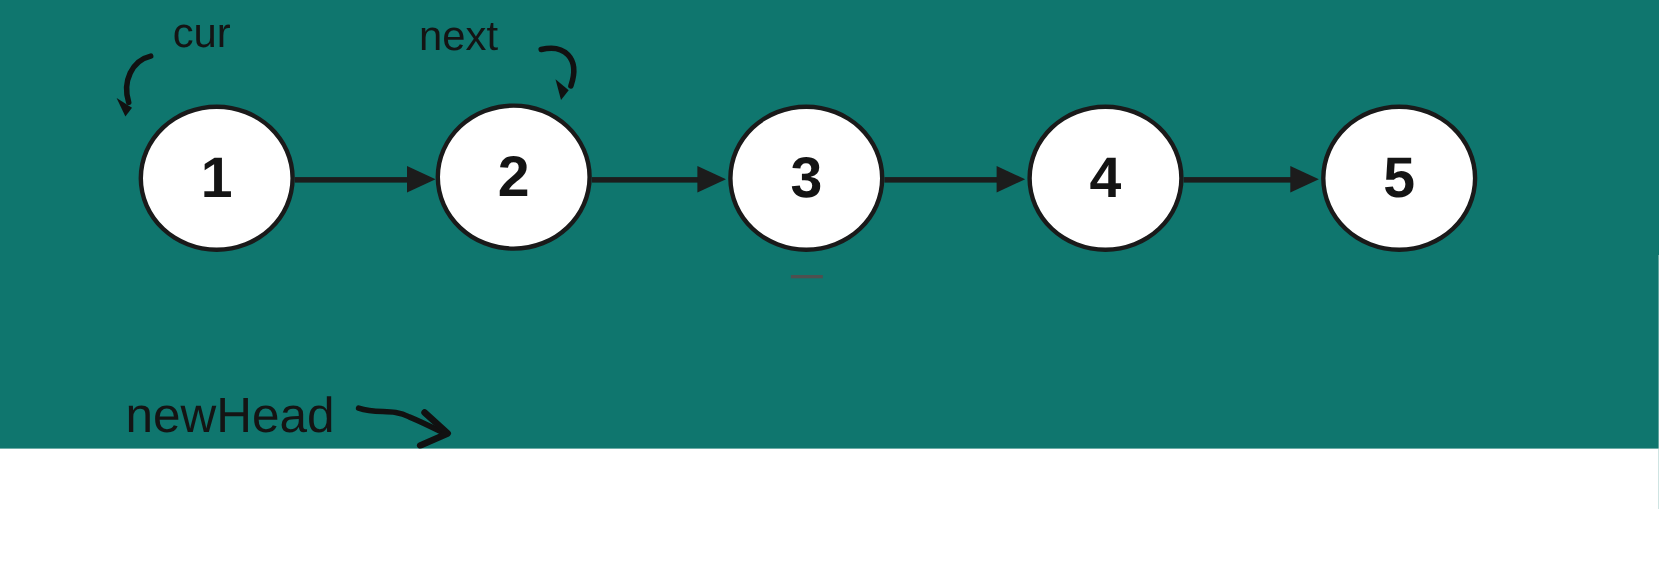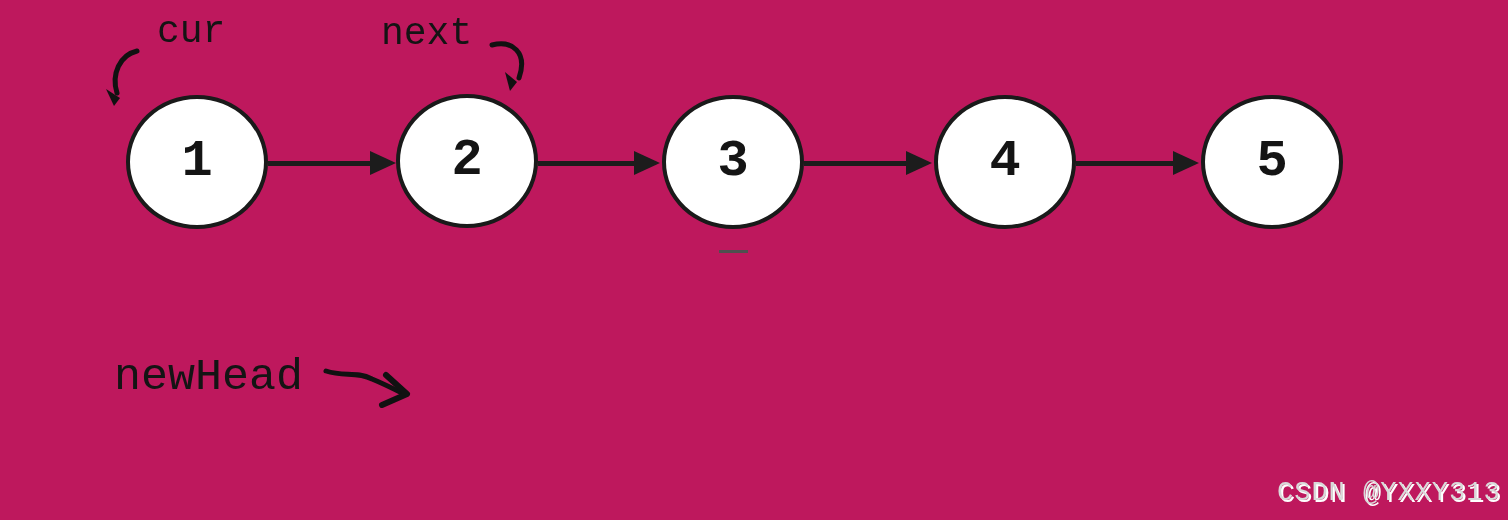--- a/index.html
+++ b/index.html
@@ -1,22 +1,22 @@
 <!DOCTYPE html>
 <html><head>
 <meta charset="utf-8">
 <style>
   html, body { margin: 0; padding: 0; background: #ffffff; }
   .canvas {
     position: relative;
     width: 1508px;
-    height: 520px;
-    background: #be185d;
+    height: 408px;
+    background: #0f766e;
     overflow: hidden;
-    font-family: Liberation Mono, monospace;
+    font-family: Liberation Sans, sans-serif;
   }
   .node {
     position: absolute;
     width: 134px;
     height: 126px;
     border: 4px solid #1a1a1a;
     border-radius: 50%;
     background: #ffffff;
     display: flex;
     align-items: center;

